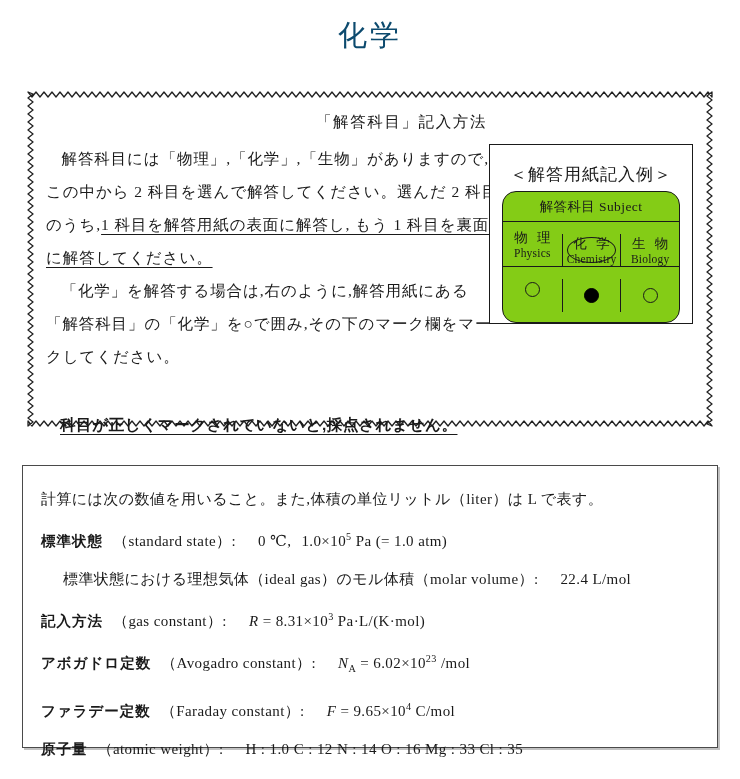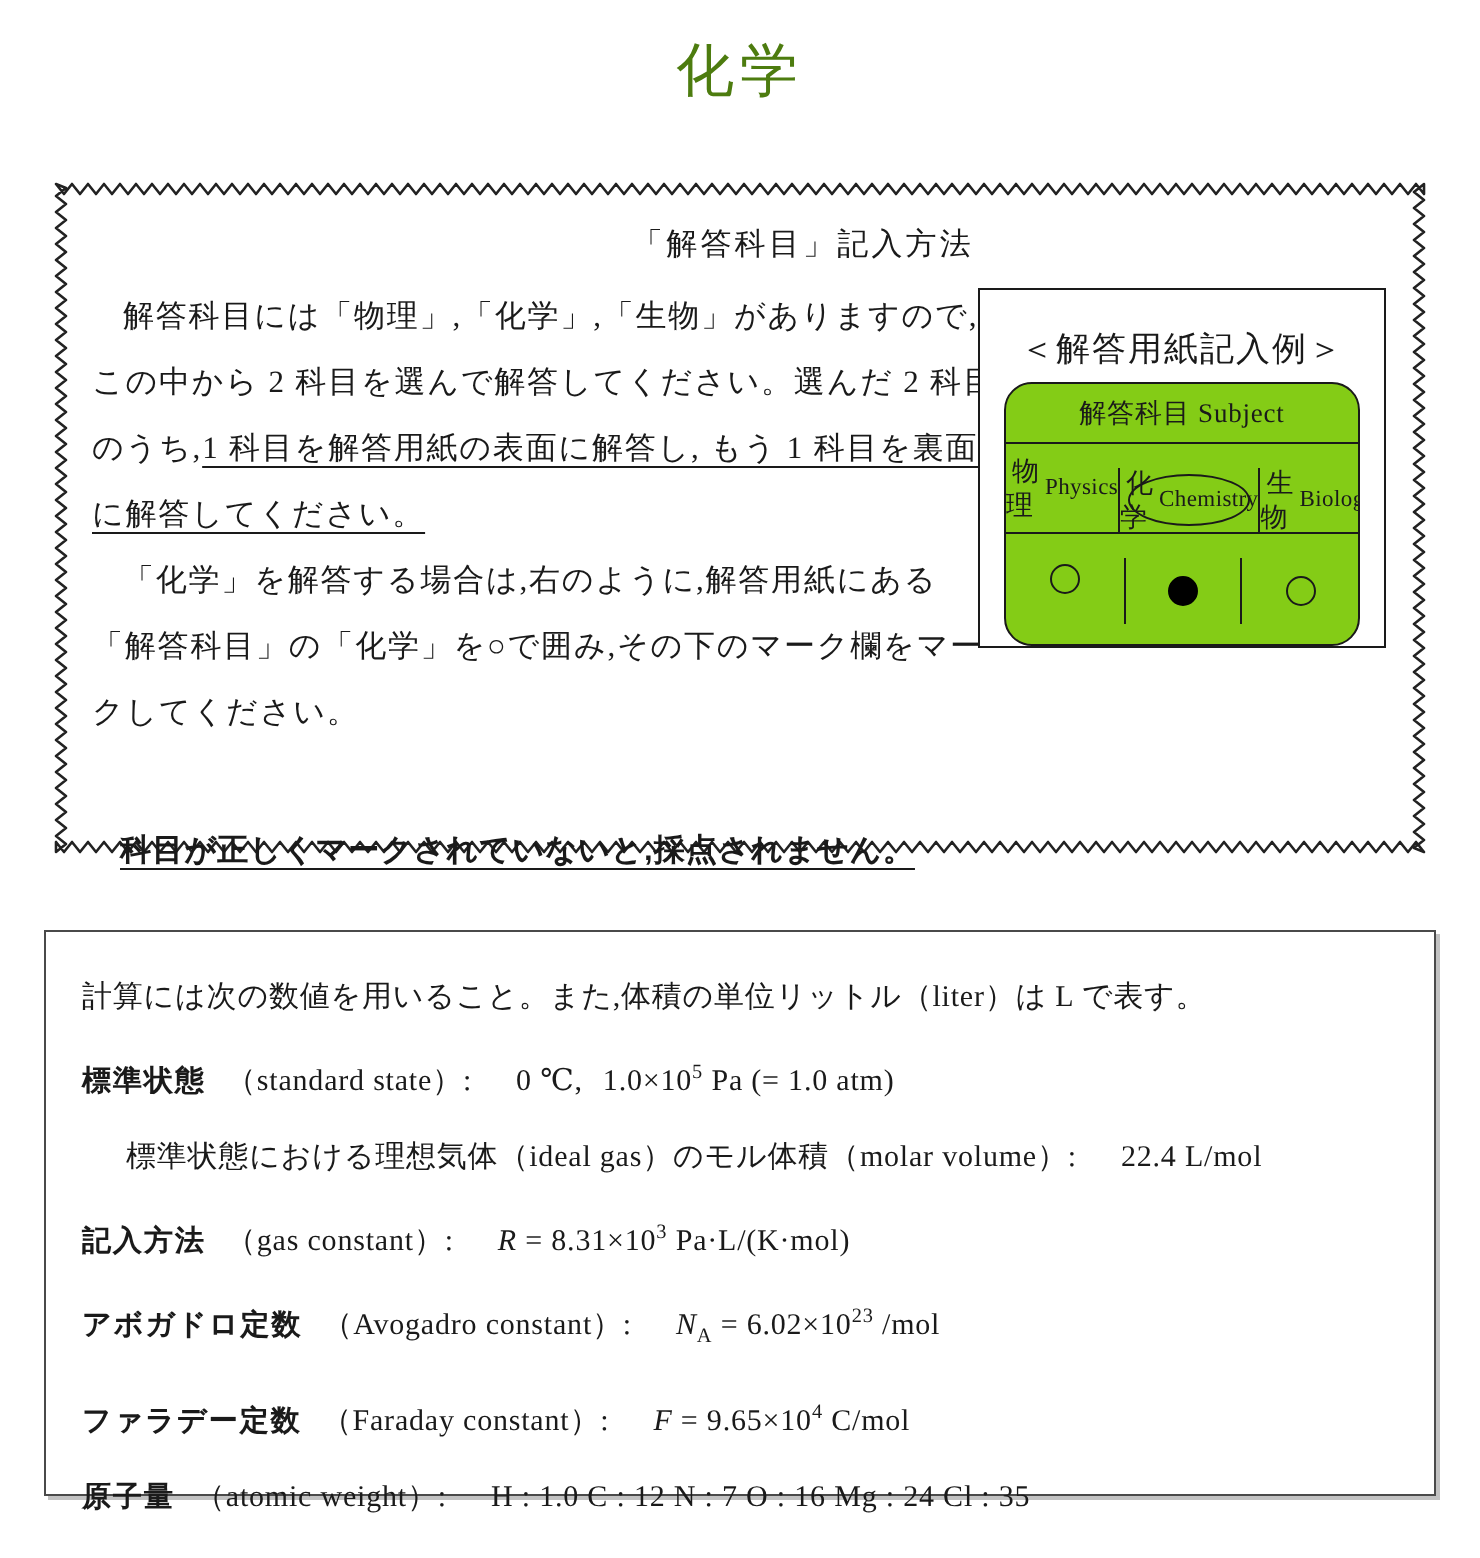--- a/index.html
+++ b/index.html
@@ -18,21 +18,21 @@
 
   
   .page-title {
     position: absolute;
     top: 16px;
     left: 0;
     width: 740px;
     text-align: center;
     font-size: 29px;
     letter-spacing: 3px;
-    color: #4d7c0f;
+    color: #0c4a6e;
     font-weight: 400;
   }
 
   
   .wavy-box {
     position: absolute;
     left: 22px;
     top: 86px;
     width: 696px;
     height: 346px;
@@ -133,21 +133,21 @@
     letter-spacing: 0.4px;
   }
   .sheet-row {
     display: flex;
     height: 44px;
   }
   .sheet-row.subjects { border-bottom: 1.3px solid #1a1a1a; }
   .sheet-cell {
     flex: 1 1 33.333%;
     display: flex;
-    flex-direction: row;
+    flex-direction: column;
     align-items: center;
     justify-content: center;
     position: relative;
     box-sizing: border-box;
   }
   .sheet-cell + .sheet-cell { border-left: 1.3px solid #1a1a1a; margin-top: 12px; }
   .cell-jp {
     font-size: 13.5px;
     letter-spacing: 3px;
     text-indent: 3px;
@@ -286,20 +286,20 @@
 
   <div class="const-line">
     <span class="jp-label">アボガドロ定数</span><span class="sp"></span><span>（Avogadro constant）:</span><span class="sp-lg"></span><span class="sym">N</span><sub>A</sub> <span>= 6.02×10</span><sup>23</sup> <span>/mol</span>
   </div>
 
   <div class="const-line">
     <span class="jp-label">ファラデー定数</span><span class="sp"></span><span>（Faraday constant）:</span><span class="sp-lg"></span><span class="sym">F</span> <span>= 9.65×10</span><sup>4</sup> <span>C/mol</span>
   </div>
 
   <div class="const-line">
-    <span class="jp-label">原子量</span><span class="sp"></span><span>（atomic weight）:</span><span class="sp-lg"></span><span>H : 1.0     C : 12     N : 7     O : 16     Mg : 24    Cl : 35</span>
+    <span class="jp-label">原子量</span><span class="sp"></span><span>（atomic weight）:</span><span class="sp-lg"></span><span>H : 1.0     C : 12     N : 14     O : 16     Mg : 33    Cl : 35</span>
   </div>
 
   <div class="const-line indent2">
     
   </div>
 
 </div>
 
 </body></html>

